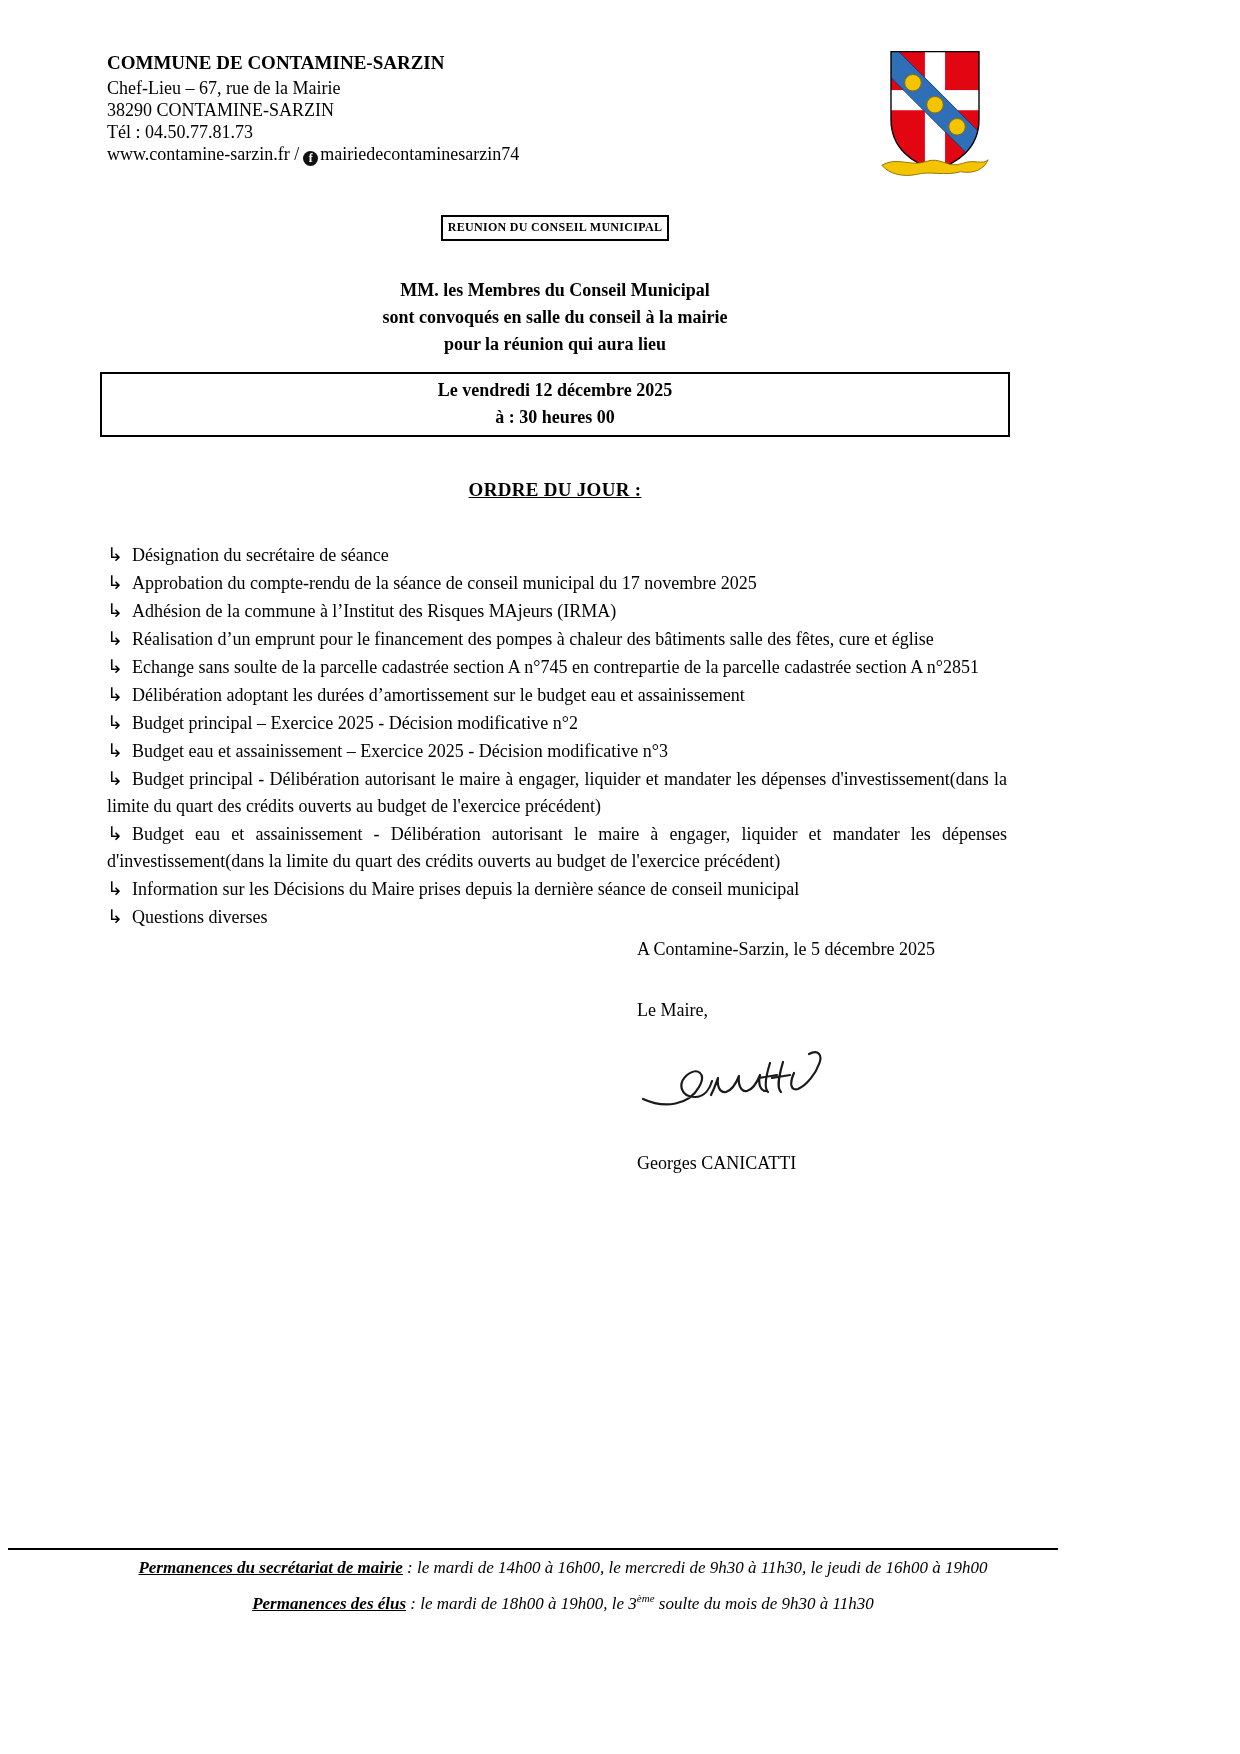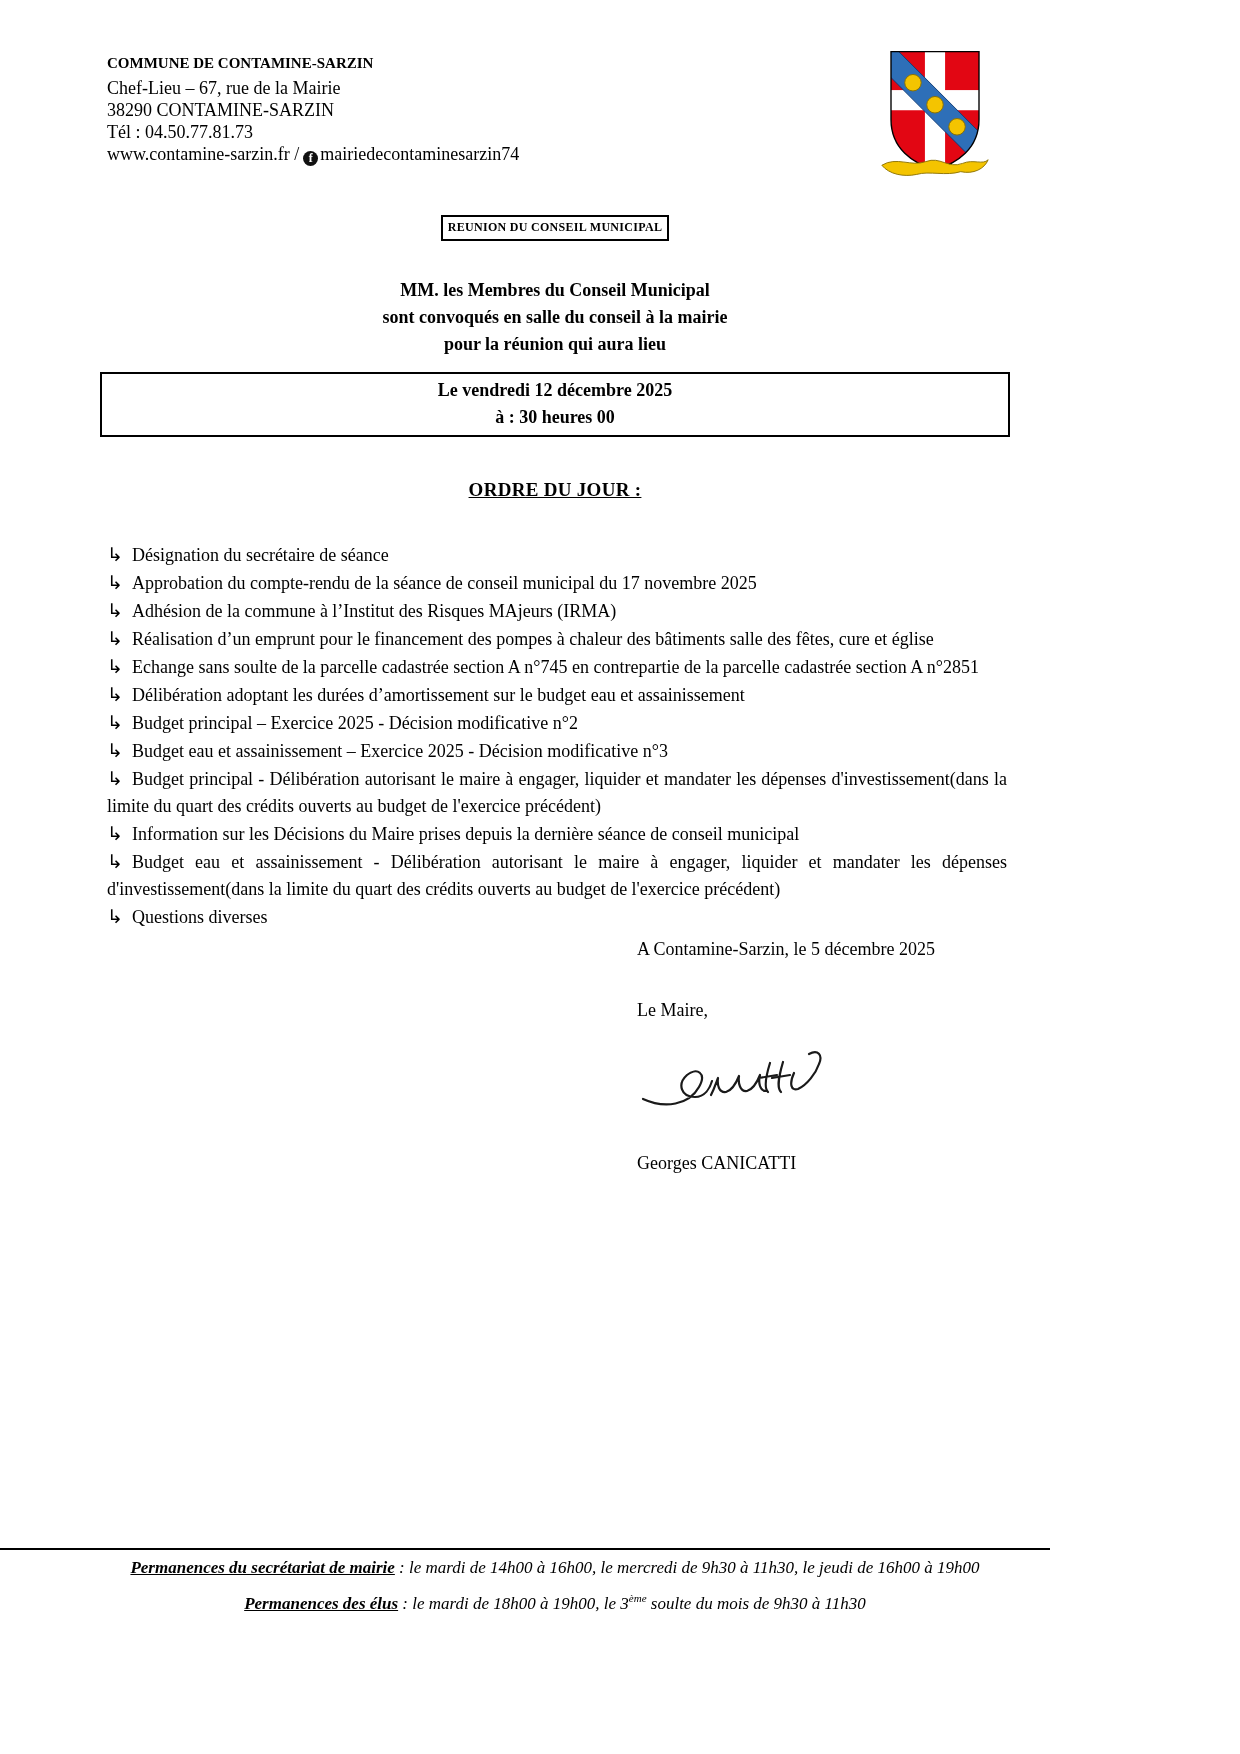--- a/index.html
+++ b/index.html
@@ -9,21 +9,21 @@
     margin:0 auto;
     background:#ffffff;
     color:#000;
     font-family:"Liberation Serif", serif;
     font-size:18px;
     box-sizing:border-box;
     overflow:hidden;
   }
   
   .letterhead{position:absolute;left:107px;top:52px;line-height:22px;}
-  .commune{font-weight:bold;font-size:15px;margin-bottom:3px;}
+  .commune{font-weight:bold;font-size:19px;margin-bottom:3px;}
   .lh-line{font-size:18px;}
   .fb{
     display:inline-block;width:15px;height:15px;border-radius:50%;
     background:#111;color:#fff;font-size:12px;font-weight:bold;
     text-align:center;line-height:15px;vertical-align:-2px;margin:0 2px 0 4px;
     font-family:"Liberation Serif", serif;
   }
   .arms{position:absolute;left:880px;top:42px;}
   
   .content{position:absolute;left:100px;top:215px;width:910px;}
@@ -43,21 +43,21 @@
   .agenda-list{margin-top:40px;padding-left:7px;padding-right:3px;}
   .agenda-item{text-align:justify;line-height:27px;margin:0;}
   .bullet{margin-right:9px;font-size:19px;}
   
   .place-date{margin-top:8px;margin-left:537px;}
   .le-maire{margin-top:40px;margin-left:537px;}
   .signature{margin-top:14px;margin-left:537px;height:92px;}
   .mayor-name{margin-top:26px;margin-left:537px;}
   .display-date{margin-top:80px;margin-left:7px;}
   
-  .footer{position:absolute;left:0;top:1548px;width:988px;}
+  .footer{position:absolute;left:0;top:1548px;width:988px;padding-left:8px;}
   .footer-rule{margin:0 auto;width:1050px;border-top:2px solid #000;}
   .footer-line{
     width:910px;margin:6px 0 0 100px;text-align:center;
     font-style:italic;font-size:17px;line-height:24px;
   }
   .f-label{font-weight:bold;text-decoration:underline;}
   sup{font-size:11px;}
 </style>
 </head>
 <body>
@@ -129,23 +129,23 @@
         <div class="agenda-item"><span class="bullet">↳</span><span>Echange sans soulte de la parcelle cadastrée section A n°745 en contrepartie de la parcelle cadastrée section A n°2851</span></div>
 
         <div class="agenda-item"><span class="bullet">↳</span><span>Délibération adoptant les durées d’amortissement sur le budget eau et assainissement</span></div>
 
         <div class="agenda-item"><span class="bullet">↳</span><span>Budget principal – Exercice 2025 - Décision modificative n°2</span></div>
 
         <div class="agenda-item"><span class="bullet">↳</span><span>Budget eau et assainissement – Exercice 2025 - Décision modificative n°3</span></div>
 
         <div class="agenda-item"><span class="bullet">↳</span><span>Budget principal - Délibération autorisant le maire à engager, liquider et mandater les dépenses d'investissement(dans la limite du quart des crédits ouverts au budget de l'exercice précédent)</span></div>
 
+        <div class="agenda-item"><span class="bullet">↳</span><span>Budget eau et assainissement - Délibération autorisant le maire à engager, liquider et mandater les dépenses d'investissement(dans la limite du quart des crédits ouverts au budget de l'exercice précédent)</span></div>
+
         <div class="agenda-item"><span class="bullet">↳</span><span>Information sur les Décisions du Maire prises depuis la dernière séance de conseil municipal</span></div>
-
-        <div class="agenda-item"><span class="bullet">↳</span><span>Budget eau et assainissement - Délibération autorisant le maire à engager, liquider et mandater les dépenses d'investissement(dans la limite du quart des crédits ouverts au budget de l'exercice précédent)</span></div>
 
         <div class="agenda-item"><span class="bullet">↳</span><span>Questions diverses</span></div>
       </div>
 
     <div class="place-date">A Contamine-Sarzin, le 5 décembre 2025</div>
 
     <div class="le-maire">Le Maire,</div>
 
     <div class="signature">
       <svg width="200" height="92" viewBox="0 0 200 92">

